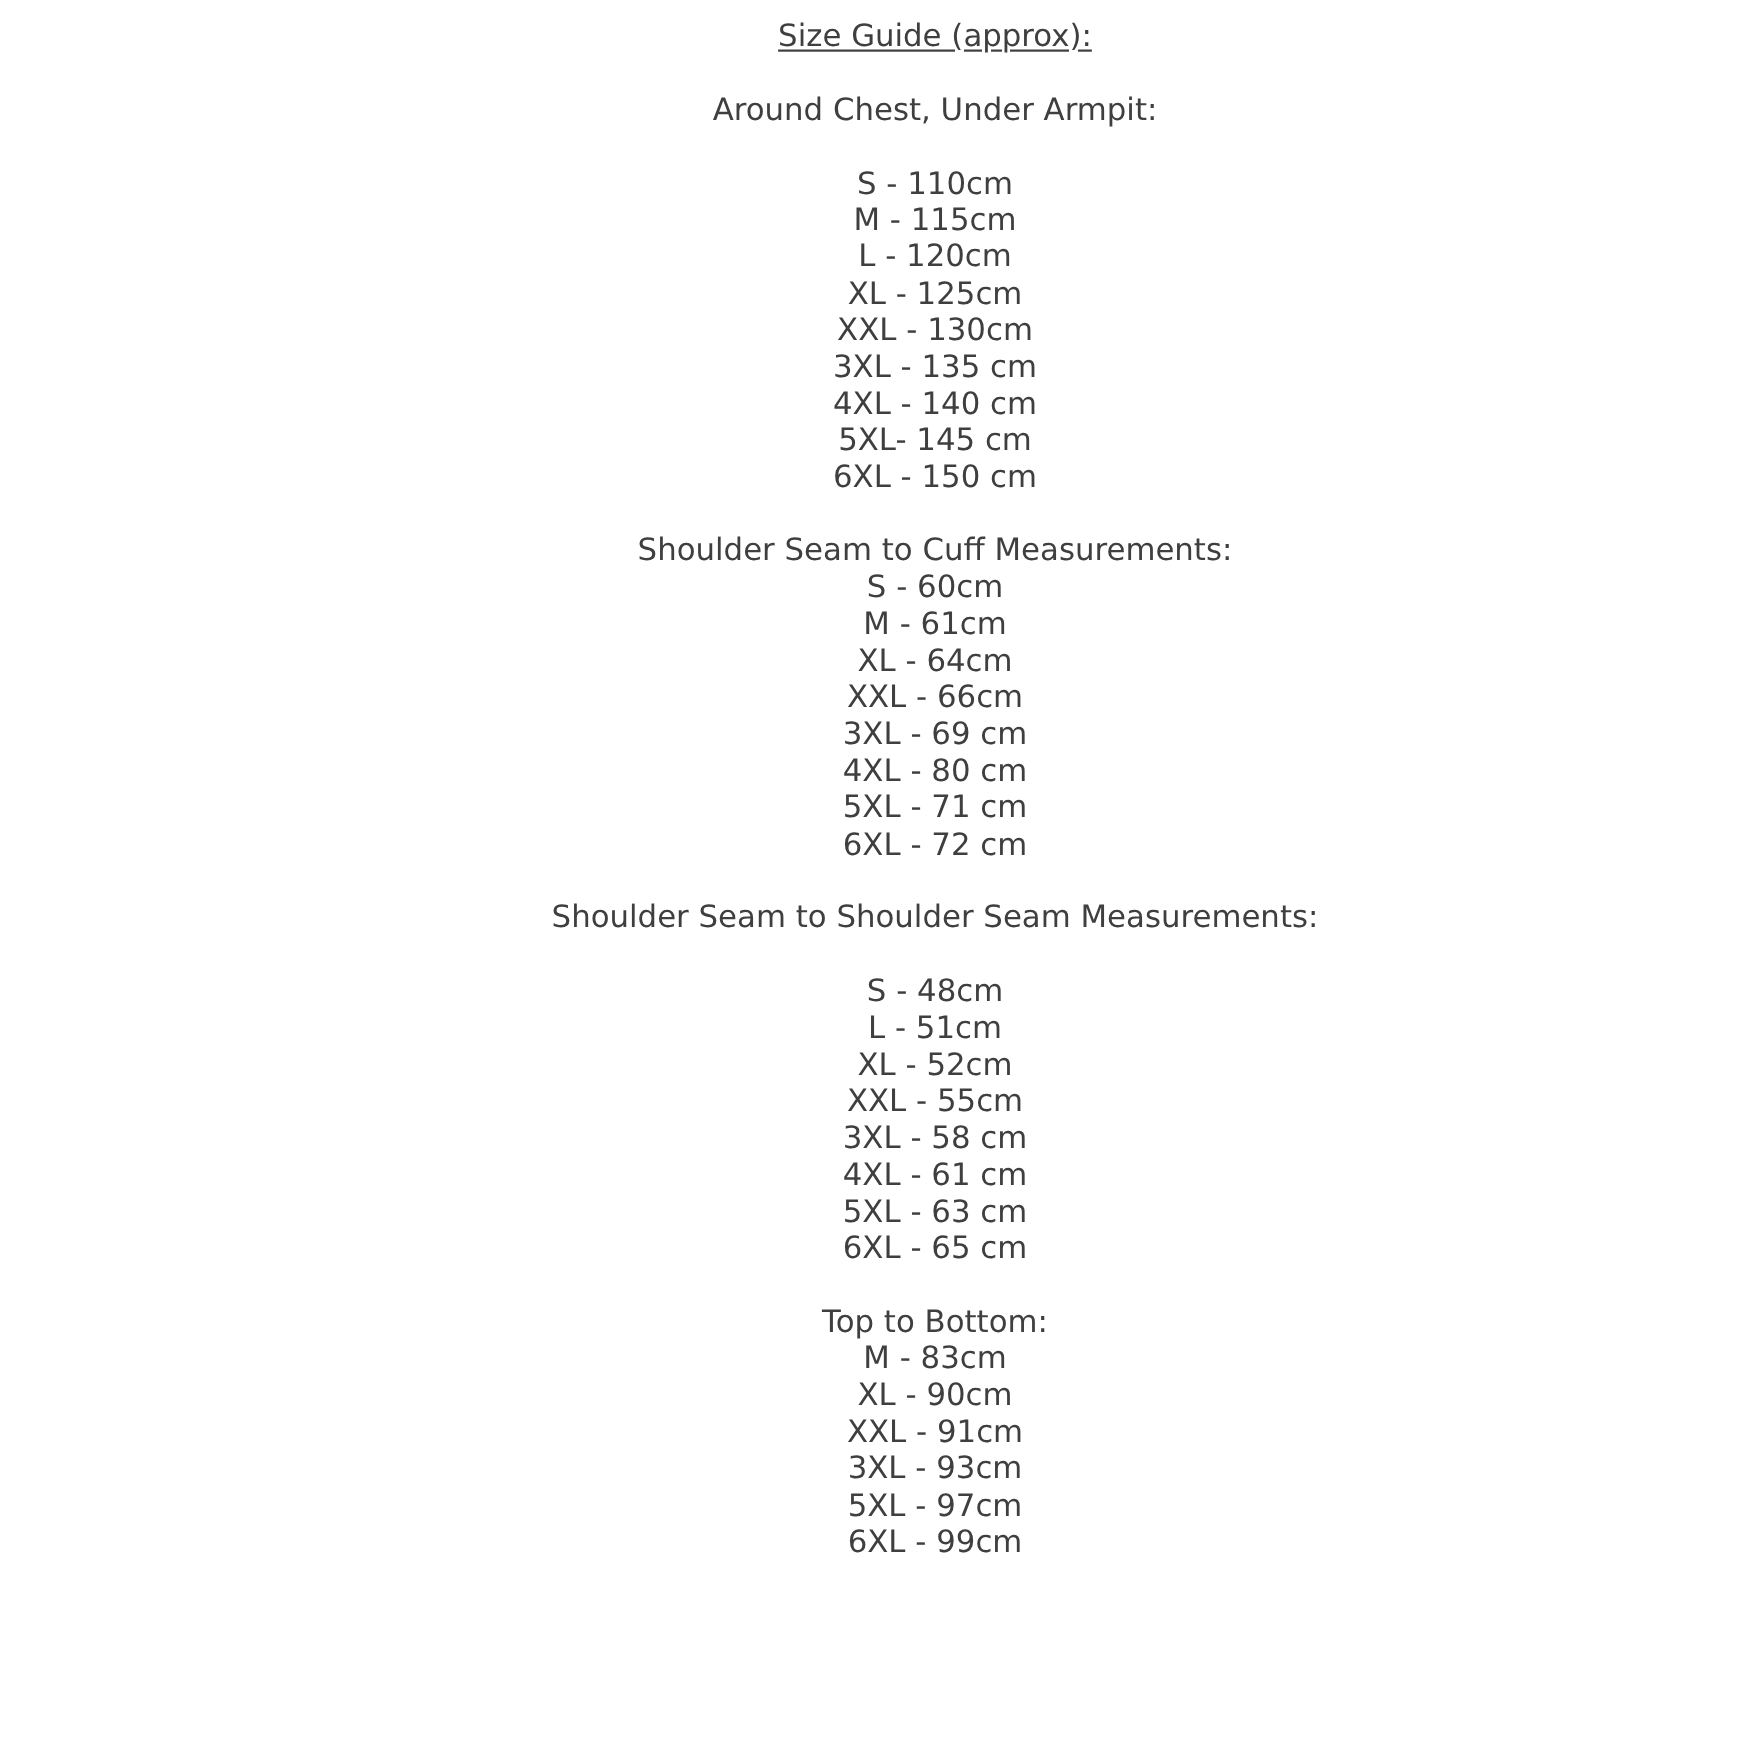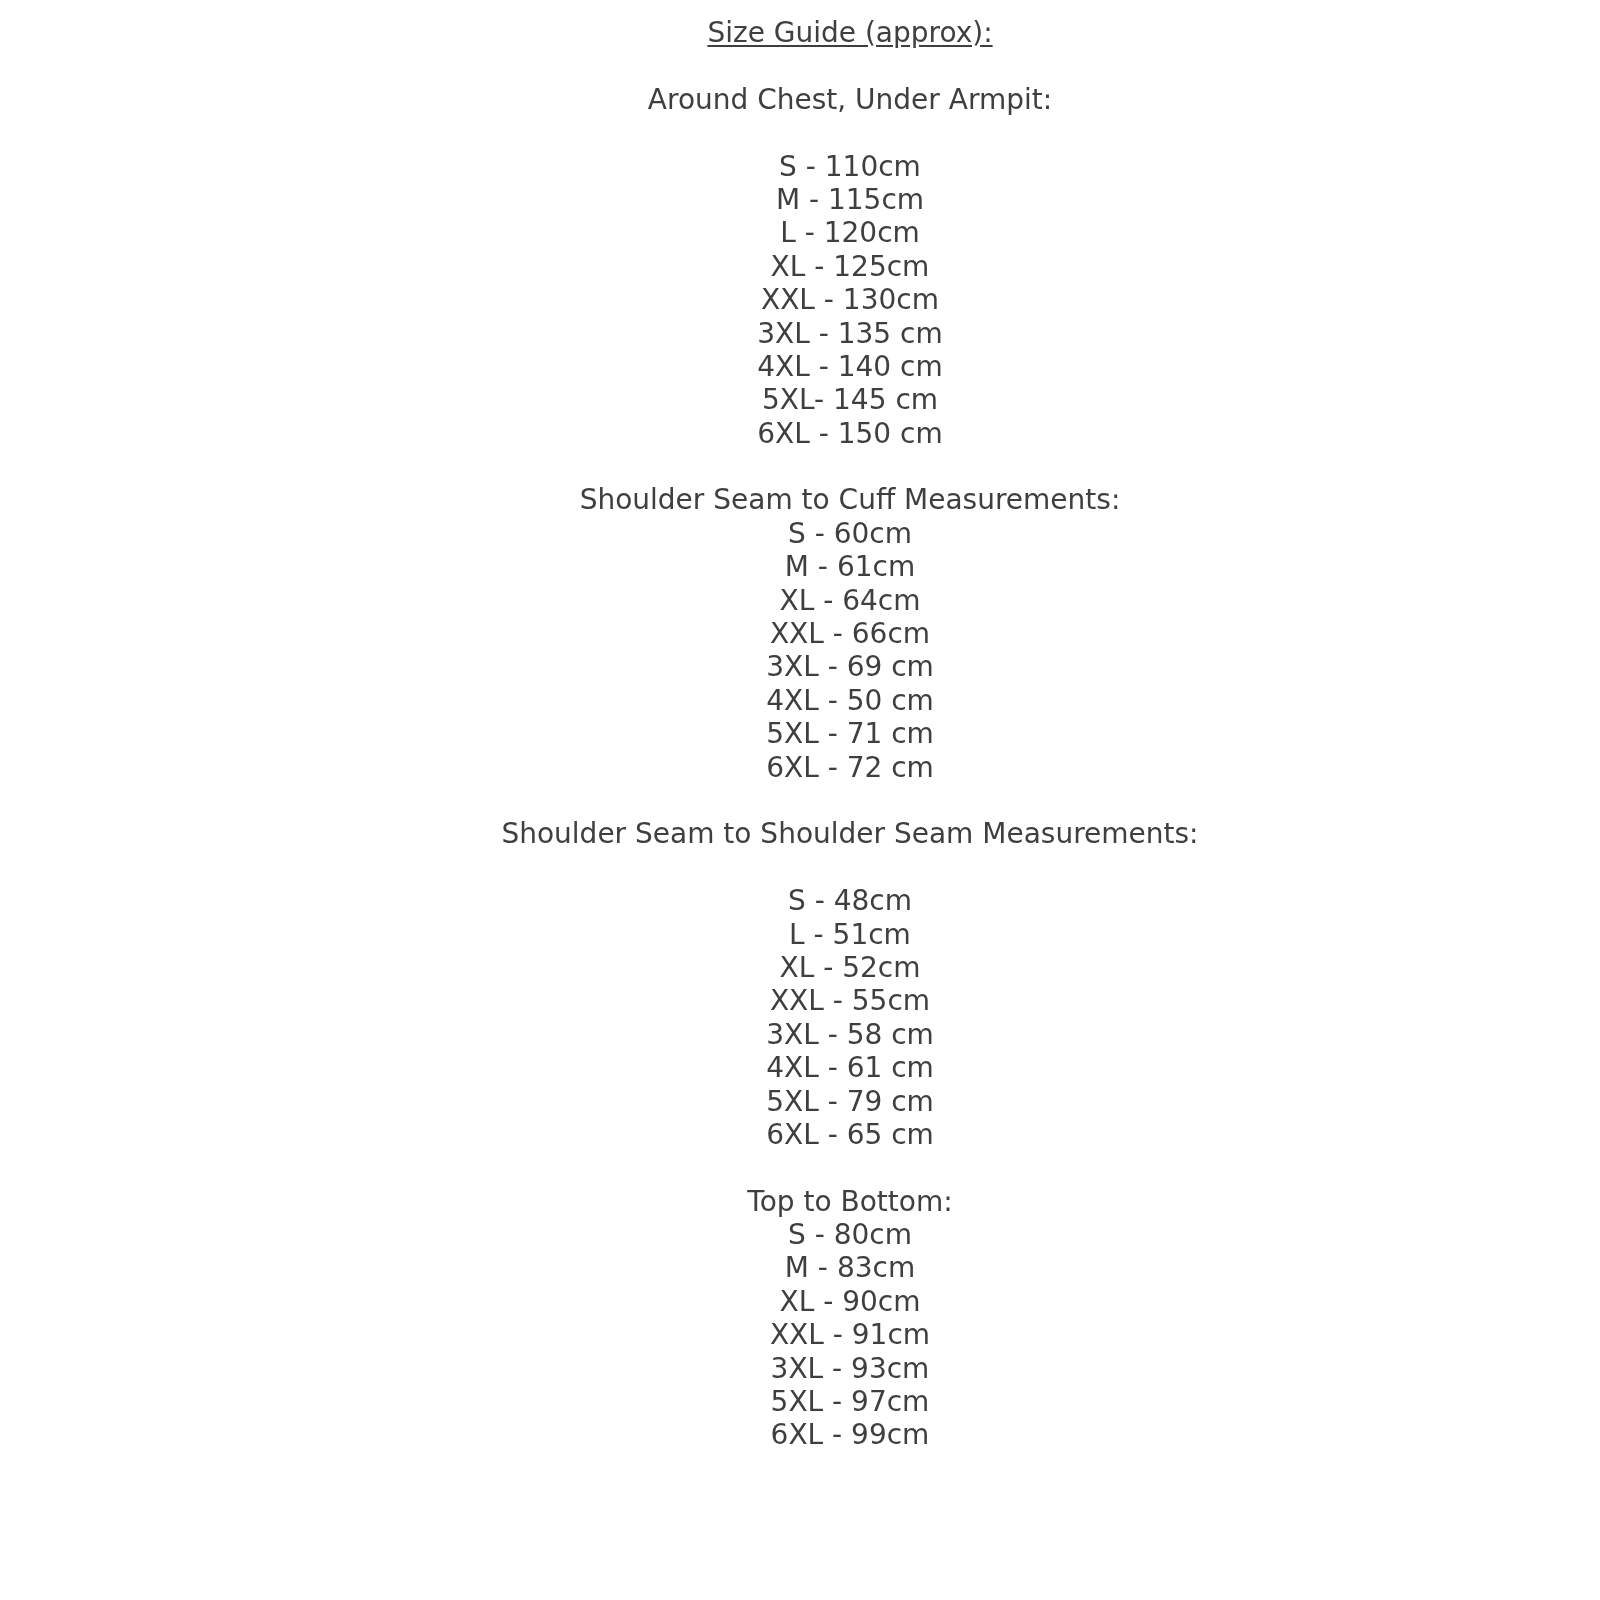--- a/index.html
+++ b/index.html
@@ -79,21 +79,21 @@
 
   <div class="line size-row">M - 61cm</div>
 
 
   <div class="line size-row">XL - 64cm</div>
 
   <div class="line size-row">XXL - 66cm</div>
 
   <div class="line size-row">3XL - 69 cm</div>
 
-  <div class="line size-row">4XL - 50 cm</div>
+  <div class="line size-row">4XL - 80 cm</div>
 
   <div class="line size-row">5XL - 71 cm</div>
 
   <div class="line size-row">6XL - 72 cm</div>
 </div>
   </section>
 
   <section class="section gap">
     <div class="line section-heading">Shoulder Seam to Shoulder Seam Measurements:</div>
     <div class="items">
@@ -103,30 +103,29 @@
   <div class="line size-row">L - 51cm</div>
 
   <div class="line size-row">XL - 52cm</div>
 
   <div class="line size-row">XXL - 55cm</div>
 
   <div class="line size-row">3XL - 58 cm</div>
 
   <div class="line size-row">4XL - 61 cm</div>
 
-  <div class="line size-row">5XL - 79 cm</div>
+  <div class="line size-row">5XL - 63 cm</div>
 
   <div class="line size-row">6XL - 65 cm</div>
 </div>
   </section>
 
   <section class="section">
     <div class="line section-heading">Top to Bottom:</div>
     <div class="items">
-  <div class="line size-row">S - 80cm</div>
 
   <div class="line size-row">M - 83cm</div>
 
 
   <div class="line size-row">XL - 90cm</div>
 
   <div class="line size-row">XXL - 91cm</div>
 
   <div class="line size-row">3XL - 93cm</div>
 

